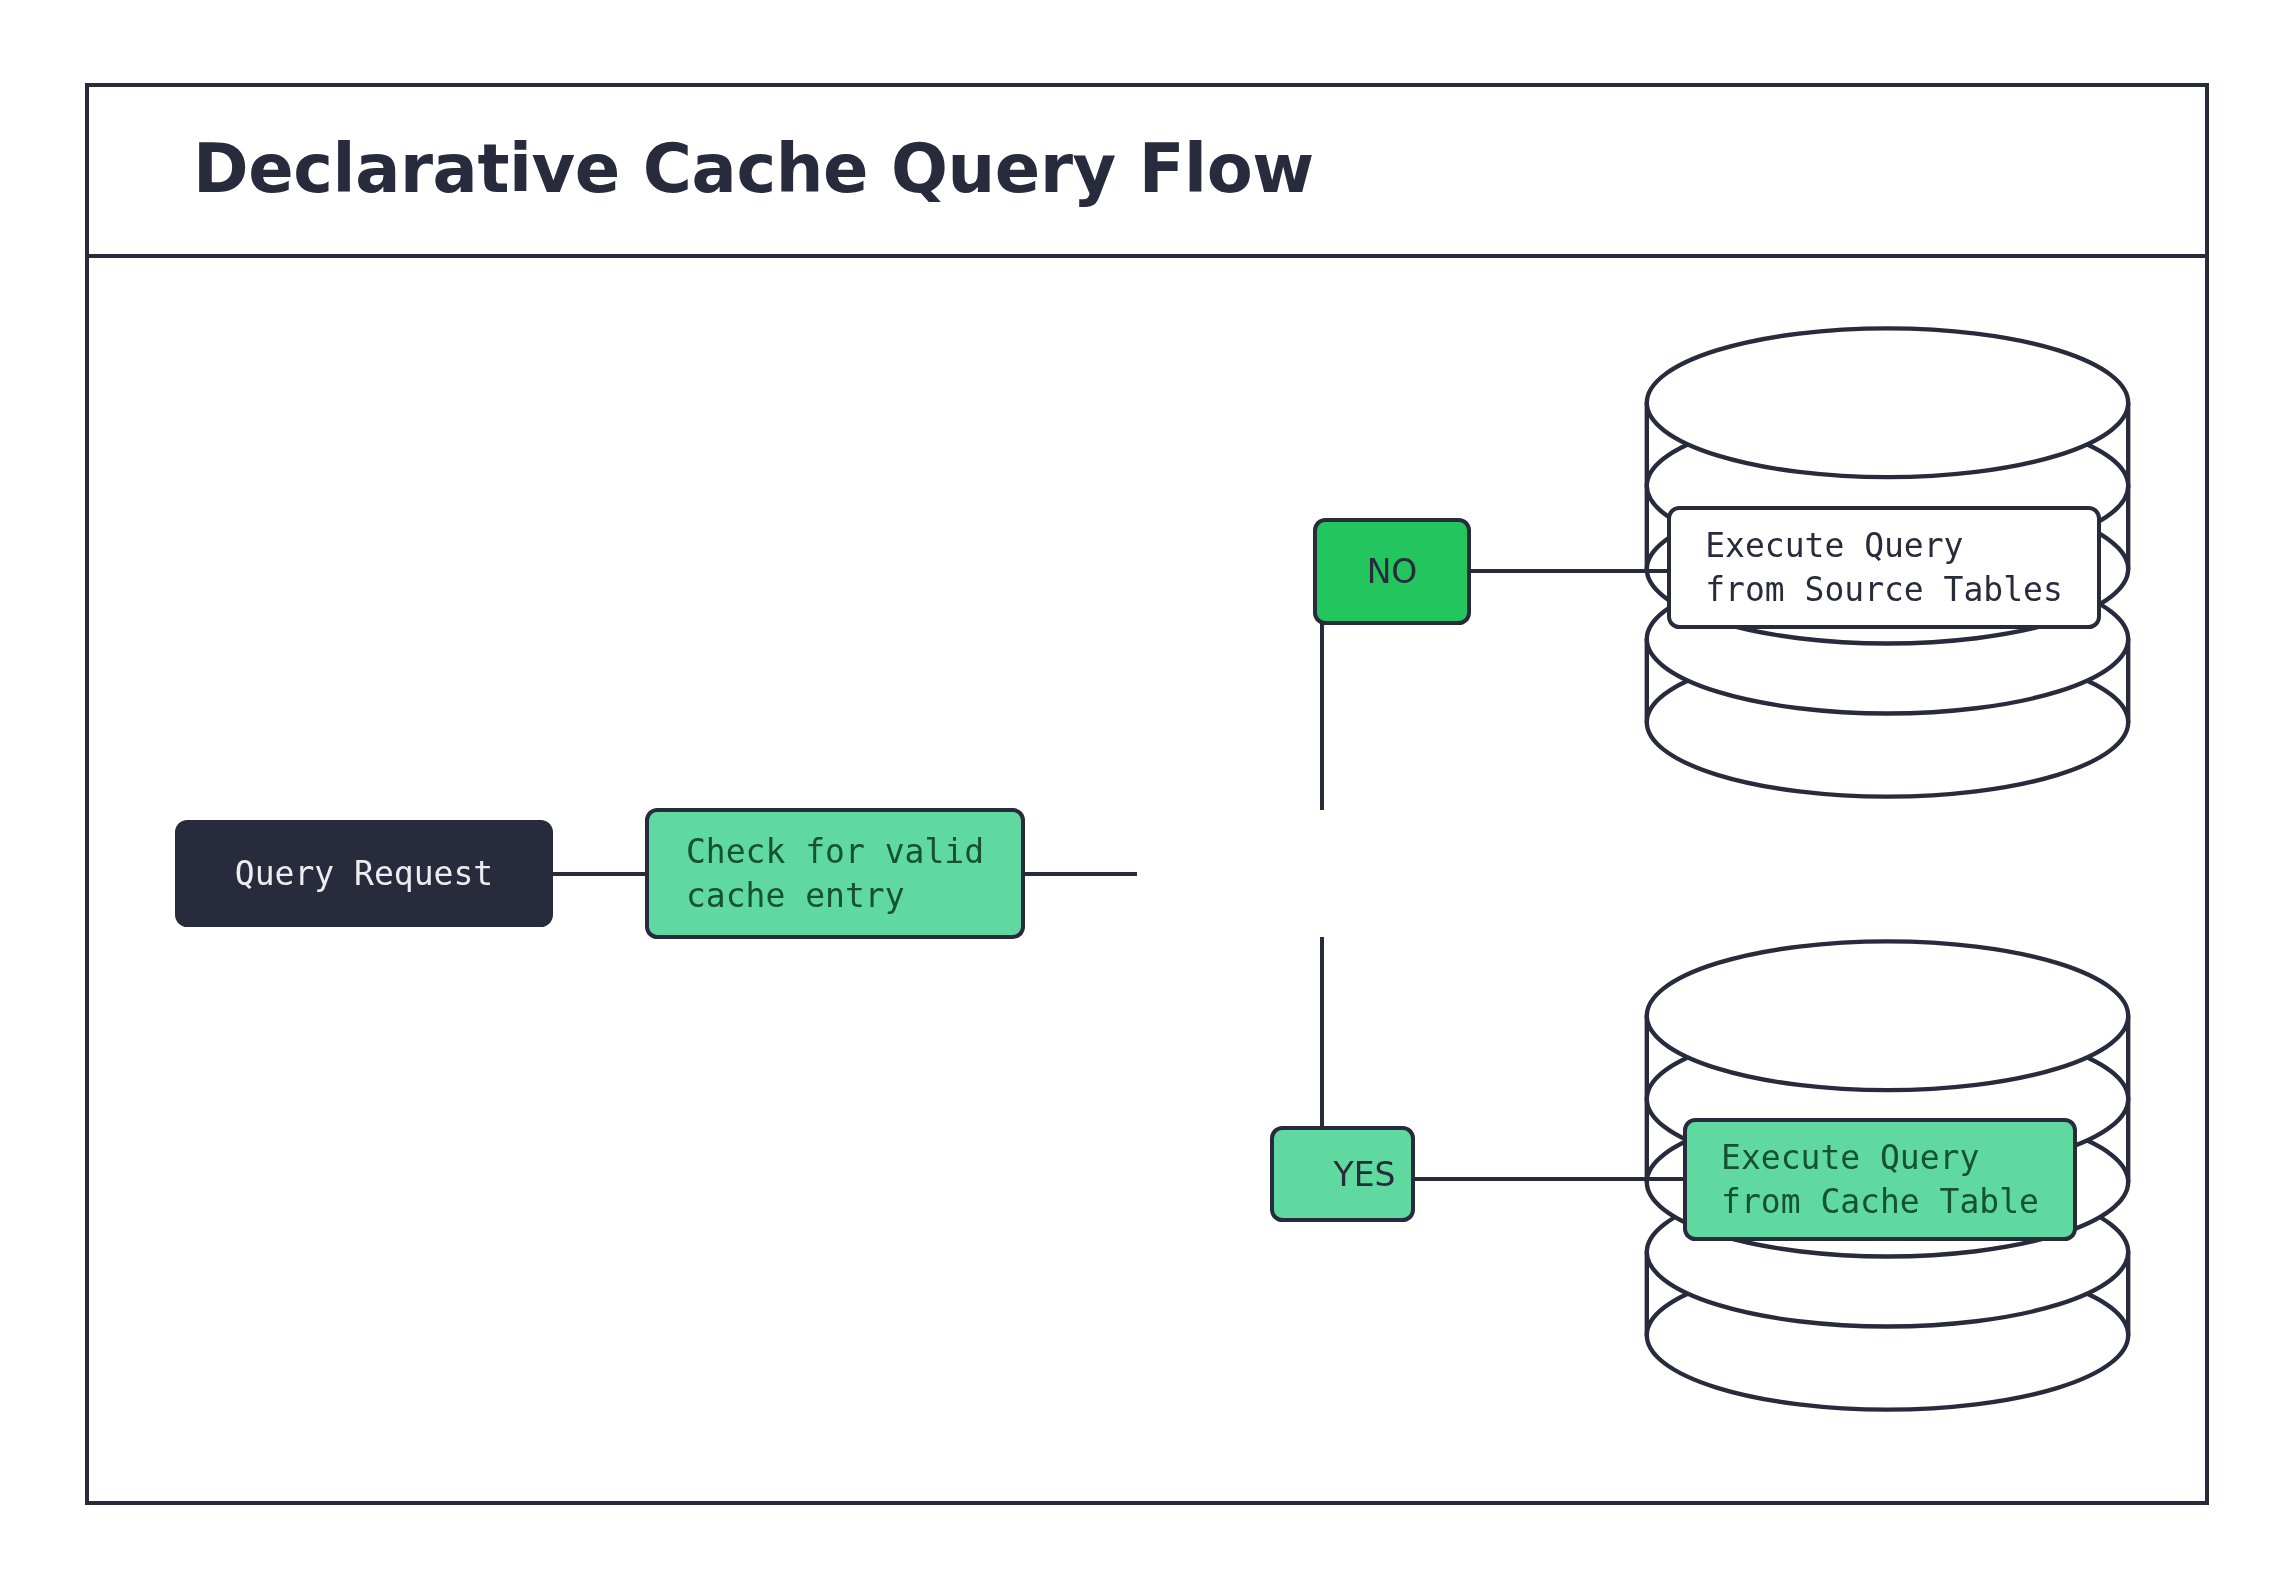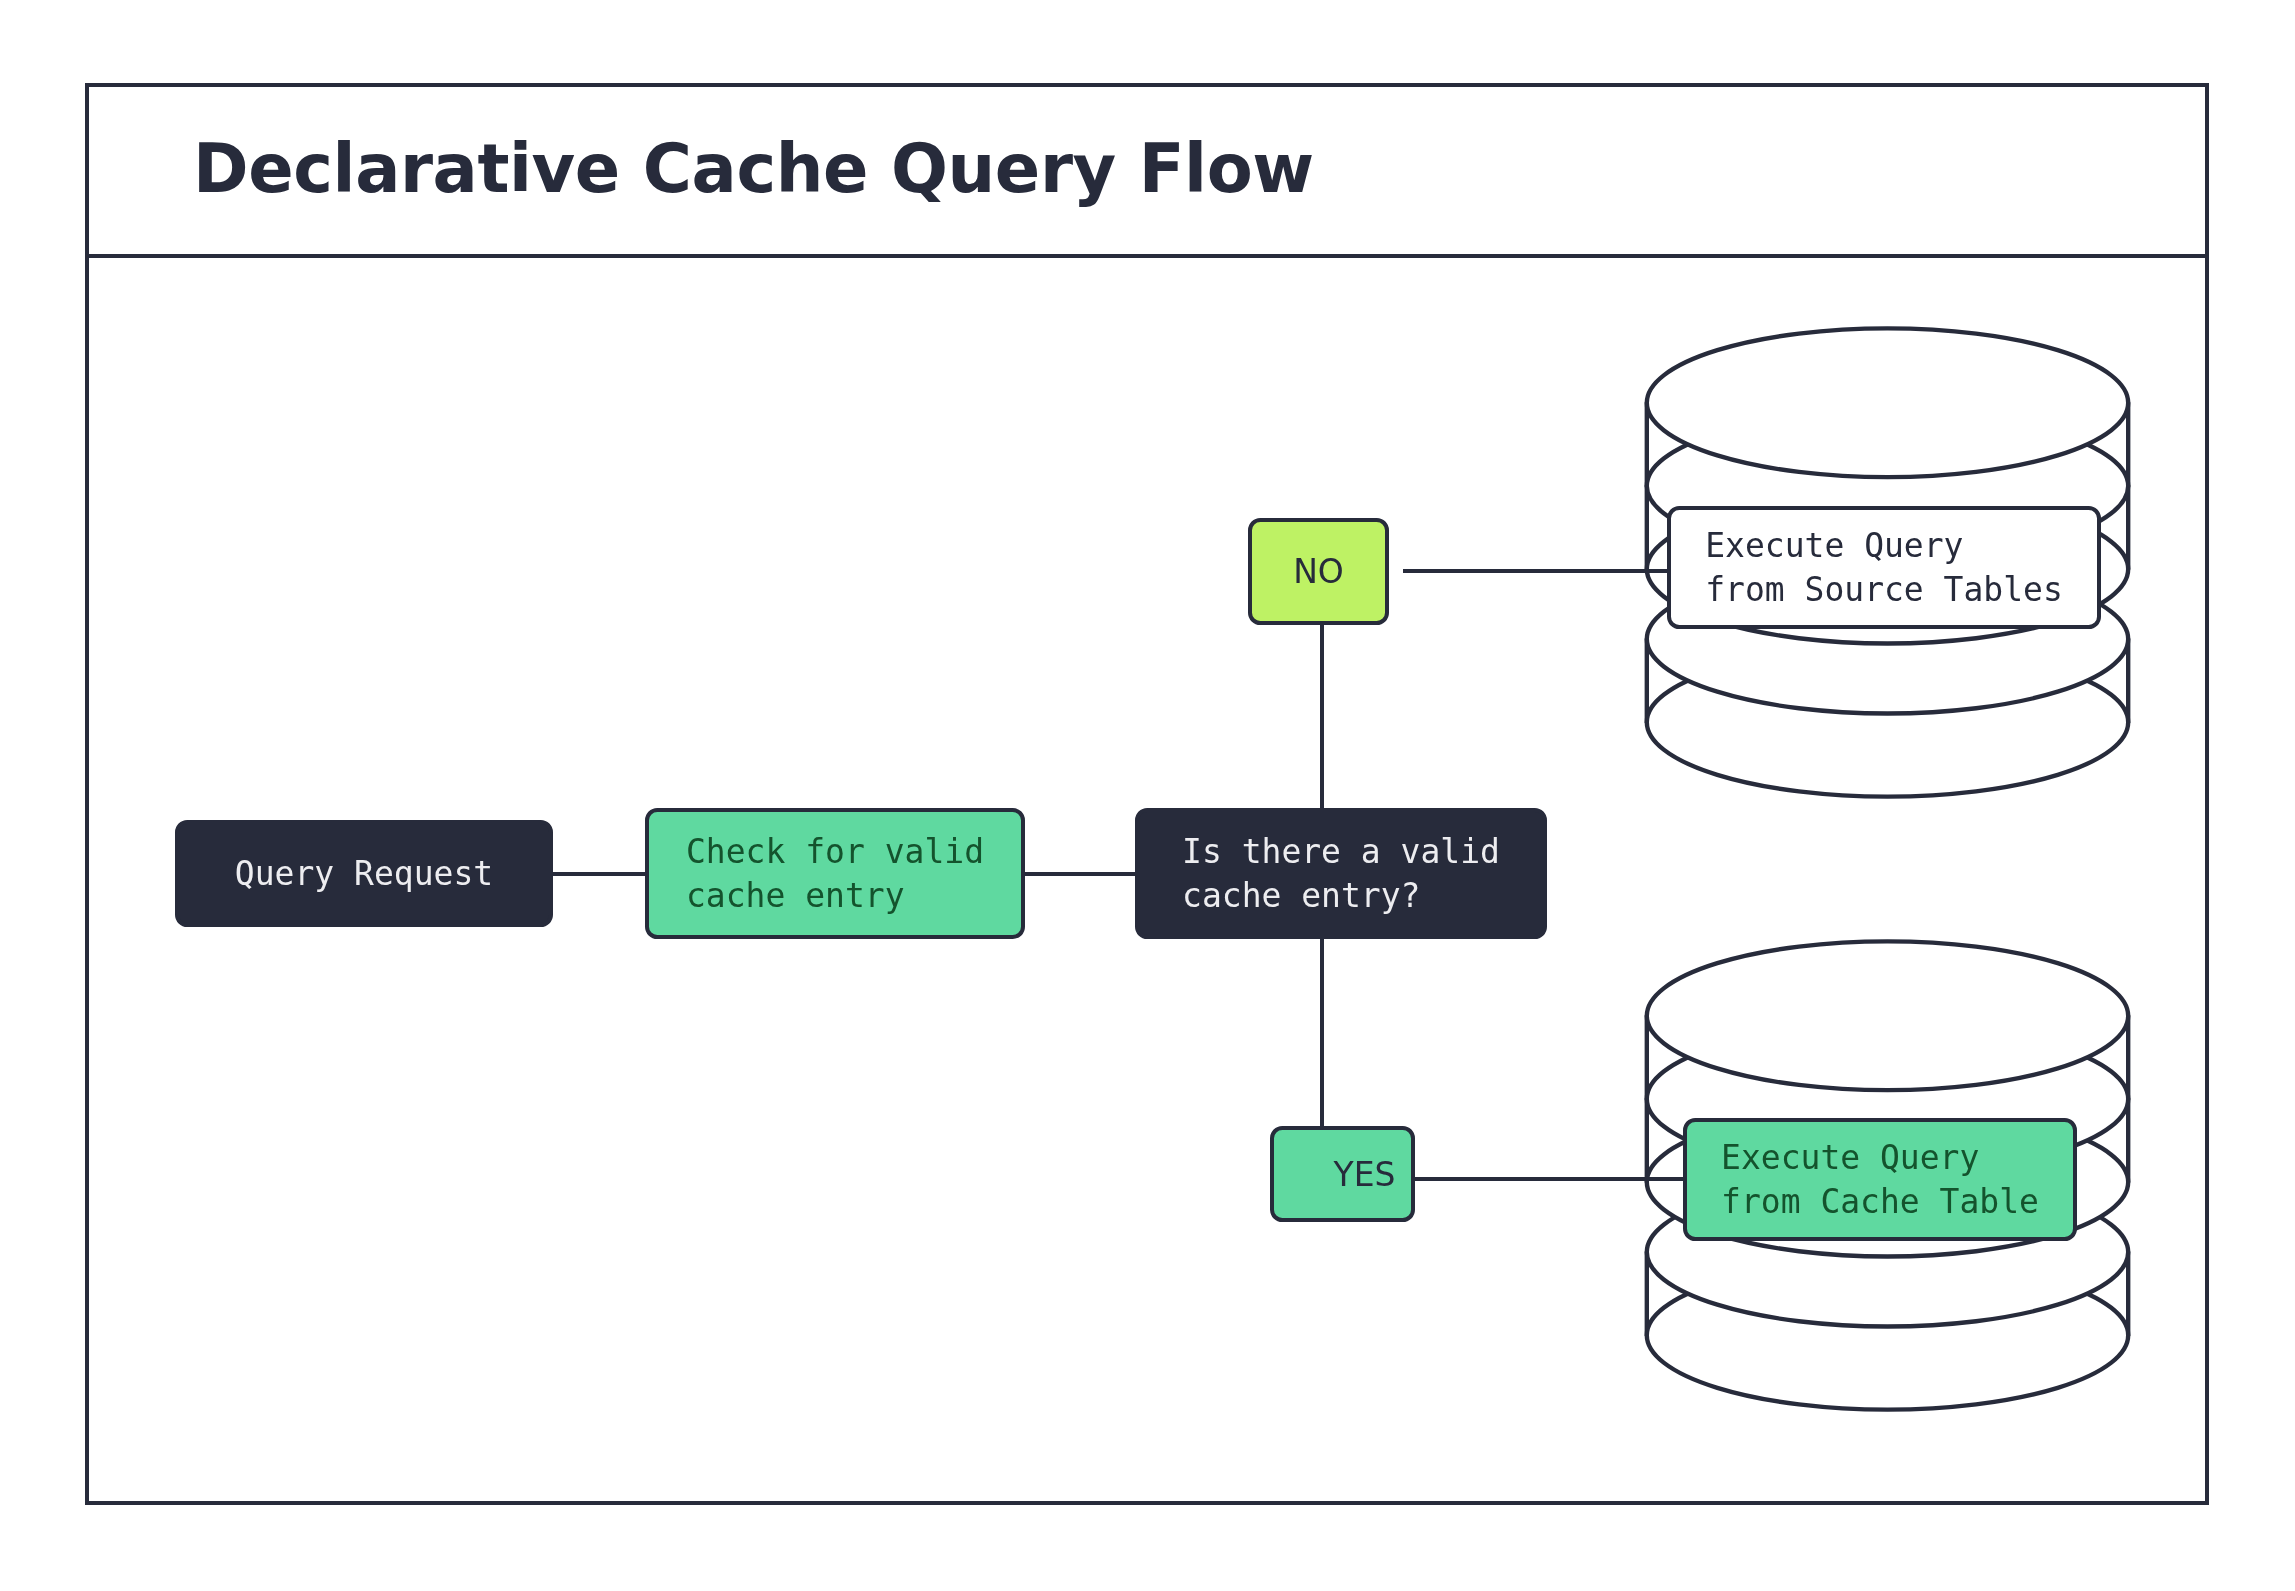--- a/index.html
+++ b/index.html
@@ -118,23 +118,23 @@
     display: flex;
     align-items: center;
     justify-content: center;
     border-radius: 12.3px;
     border: 4.4px solid #272B3B;
     font-family: "DejaVu Sans", sans-serif;
     font-size: 33px;
     color: #272B3B;
   }
   #b-no {
-    left: 1248px; top: 518px;
-    width: 141px; height: 107px;
-    background: #bef264;
+    left: 1313px; top: 518px;
+    width: 158px; height: 107px;
+    background: #22c55e;
   }
   #b-yes {
     left: 1270px; top: 1126px;
     width: 145px; height: 96px;
     background: #5FD9A0;
     padding-left: 44px;
   }
 
   
   .edge {
@@ -210,22 +210,20 @@
   <div class="edge v" id="e-dec-up"></div>
   <div class="edge v" id="e-dec-down"></div>
   <div class="edge h" id="e-no-db"></div>
   <div class="edge h" id="e-yes-db"></div>
 
   <div class="node dark" id="n-query-request">Query Request</div>
 
   <div class="node green" id="n-check-cache">Check for valid
 cache entry</div>
 
-  <div class="node dark" id="n-decision">Is there a valid
-cache entry?</div>
 
   <div class="node white" id="n-exec-source">Execute Query
 from Source Tables</div>
 
   <div class="node green" id="n-exec-cache">Execute Query
 from Cache Table</div>
 
   <div class="badge" id="b-no">NO</div>
 
   <div class="badge" id="b-yes">YES</div>

